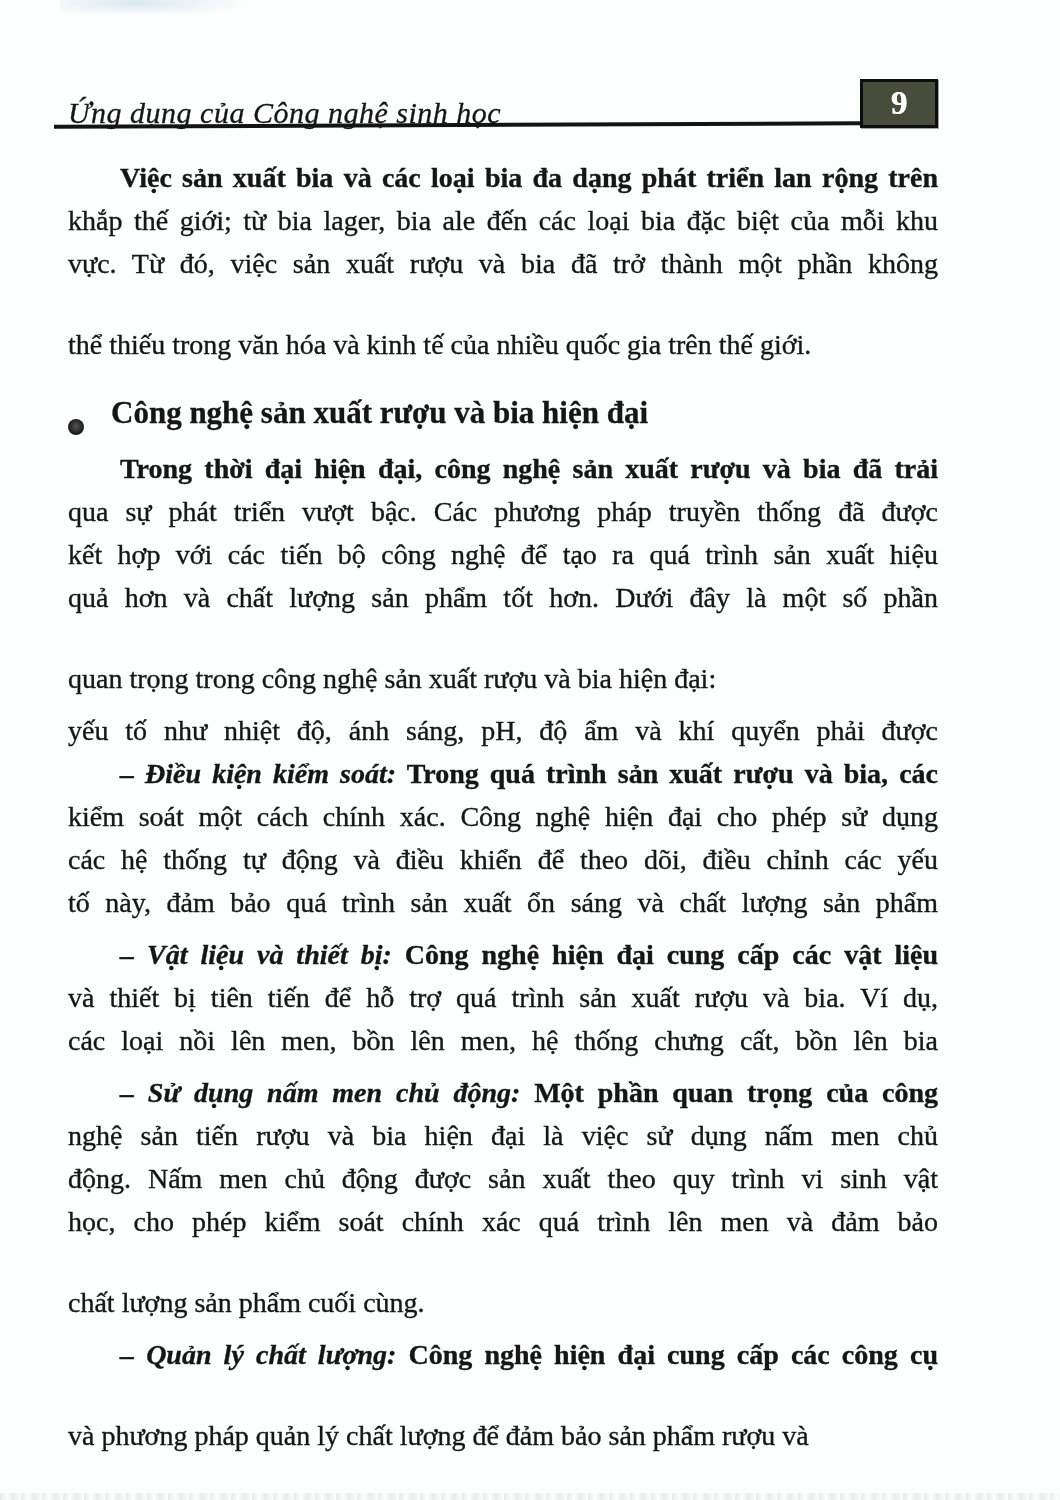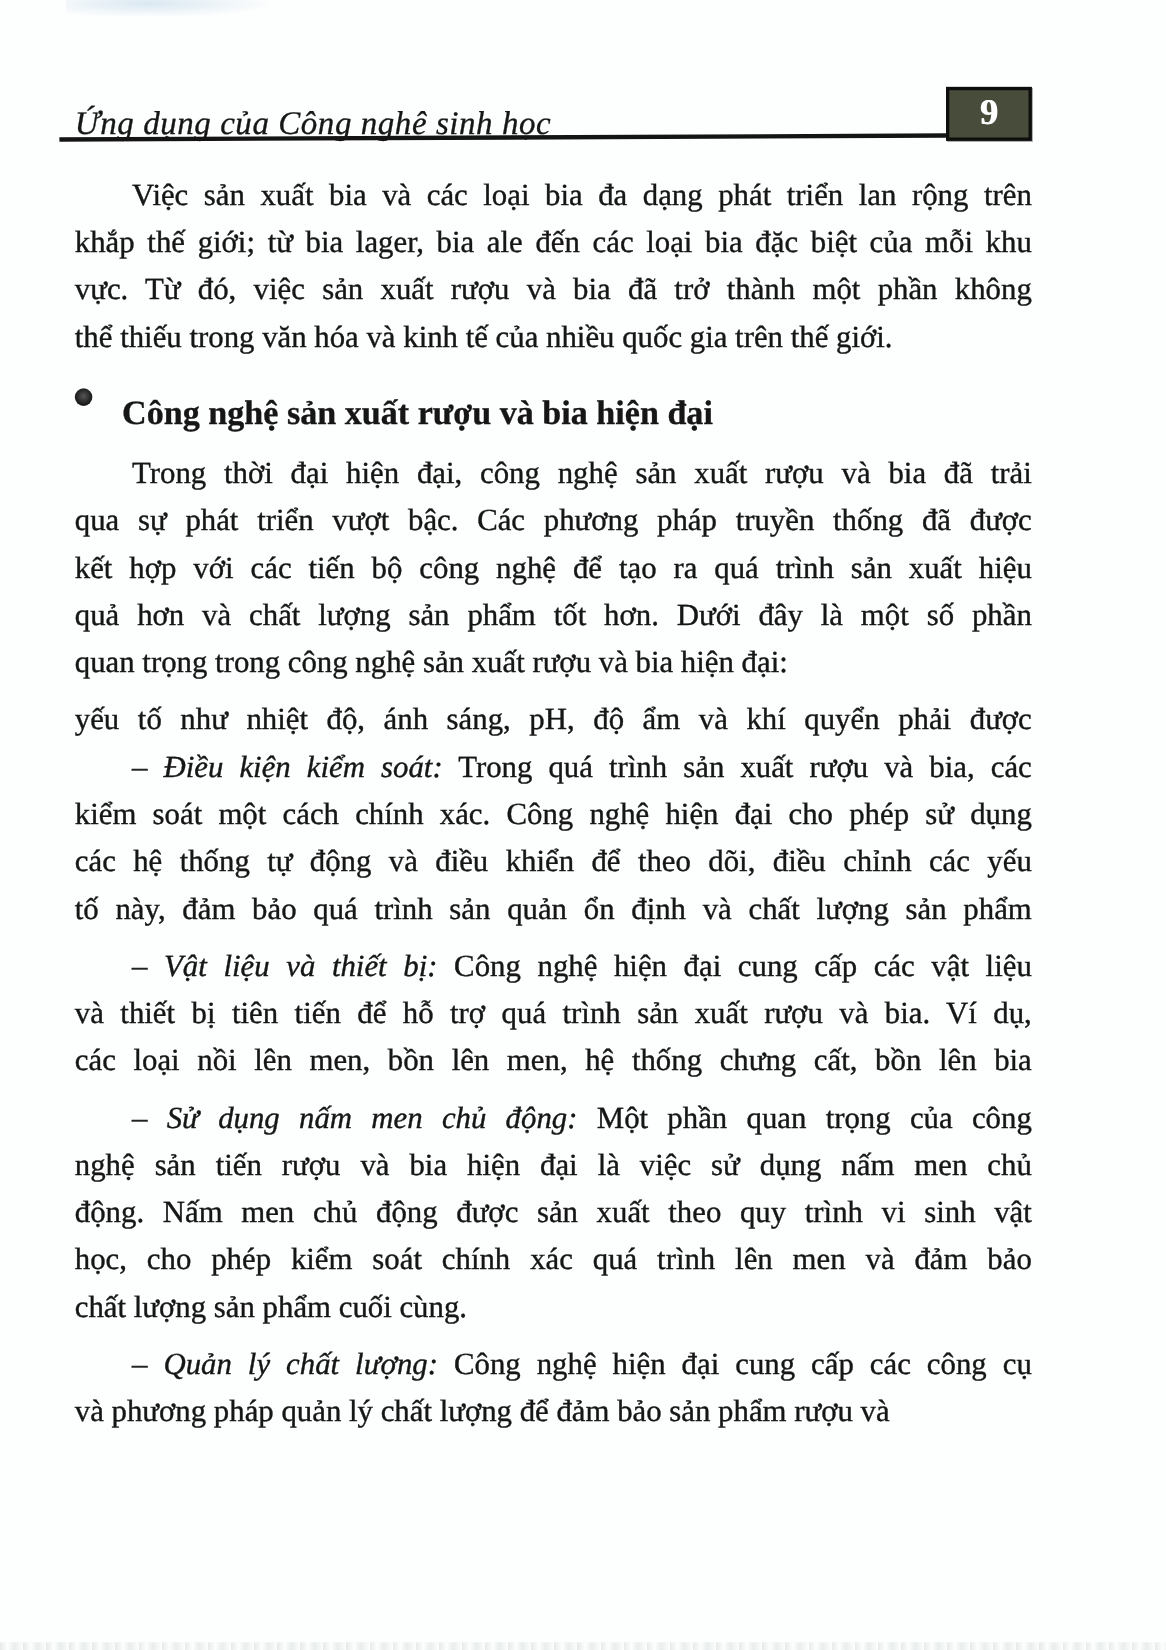--- a/index.html
+++ b/index.html
@@ -61,25 +61,25 @@
   .content {
     position: absolute; left: 68px; top: 156px; width: 870px;
   }
   .para { margin-bottom: 9px; }
   .line {
     font-size: 28px; line-height: 43px;
     text-align: justify;
     text-align-last: justify;
     -webkit-text-stroke: 0.35px currentColor;
   }
-  .line.first { text-indent: 52px; }
-  .line.last { text-align-last: auto; }
+  .line.first { text-indent: 52px; font-weight: bold; }
+  .line.last { text-align-last: auto; margin-top: 38px; }
   .lead { font-style: italic; }
   .section-heading {
-    display: flex; align-items: flex-start;
+    display: flex; align-items: flex-end;
     margin: 25px 0 12px 0;
     height: 44px;
   }
   .bullet {
     width: 16px; height: 16px; border-radius: 50%;
     background: radial-gradient(circle at 50% 45%, #555 0%, #1a1a1a 65%);
     margin-right: 27px; flex: 0 0 auto;
   }
   .heading-text {
     font-weight: bold; font-size: 31px; line-height: 44px;
@@ -119,21 +119,21 @@
     <div class="line">kết hợp với các tiến bộ công nghệ để tạo ra quá trình sản xuất hiệu</div>
     <div class="line">quả hơn và chất lượng sản phẩm tốt hơn. Dưới đây là một số phần</div>
     <div class="line last">quan trọng trong công nghệ sản xuất rượu và bia hiện đại:</div>
   </div>
 
   <div class="para">
     <div class="line">yếu tố như nhiệt độ, ánh sáng, pH, độ ẩm và khí quyển phải được</div>
     <div class="line first"><i class="lead">– Điều kiện kiểm soát:</i><span> Trong quá trình sản xuất rượu và bia, các</span></div>
     <div class="line">kiểm soát một cách chính xác. Công nghệ hiện đại cho phép sử dụng</div>
     <div class="line">các hệ thống tự động và điều khiển để theo dõi, điều chỉnh các yếu</div>
-    <div class="line">tố này, đảm bảo quá trình sản quản ổn định và chất lượng sản phẩm</div>
+    <div class="line">tố này, đảm bảo quá trình sản xuất ổn sáng và chất lượng sản phẩm</div>
   </div>
 
   <div class="para">
     <div class="line first"><i class="lead">– Vật liệu và thiết bị:</i><span> Công nghệ hiện đại cung cấp các vật liệu</span></div>
     <div class="line">và thiết bị tiên tiến để hỗ trợ quá trình sản xuất rượu và bia. Ví dụ,</div>
     <div class="line">các loại nồi lên men, bồn lên men, hệ thống chưng cất, bồn lên bia</div>
   </div>
 
   <div class="para">
     <div class="line first"><i class="lead">– Sử dụng nấm men chủ động:</i><span> Một phần quan trọng của công</span></div>

